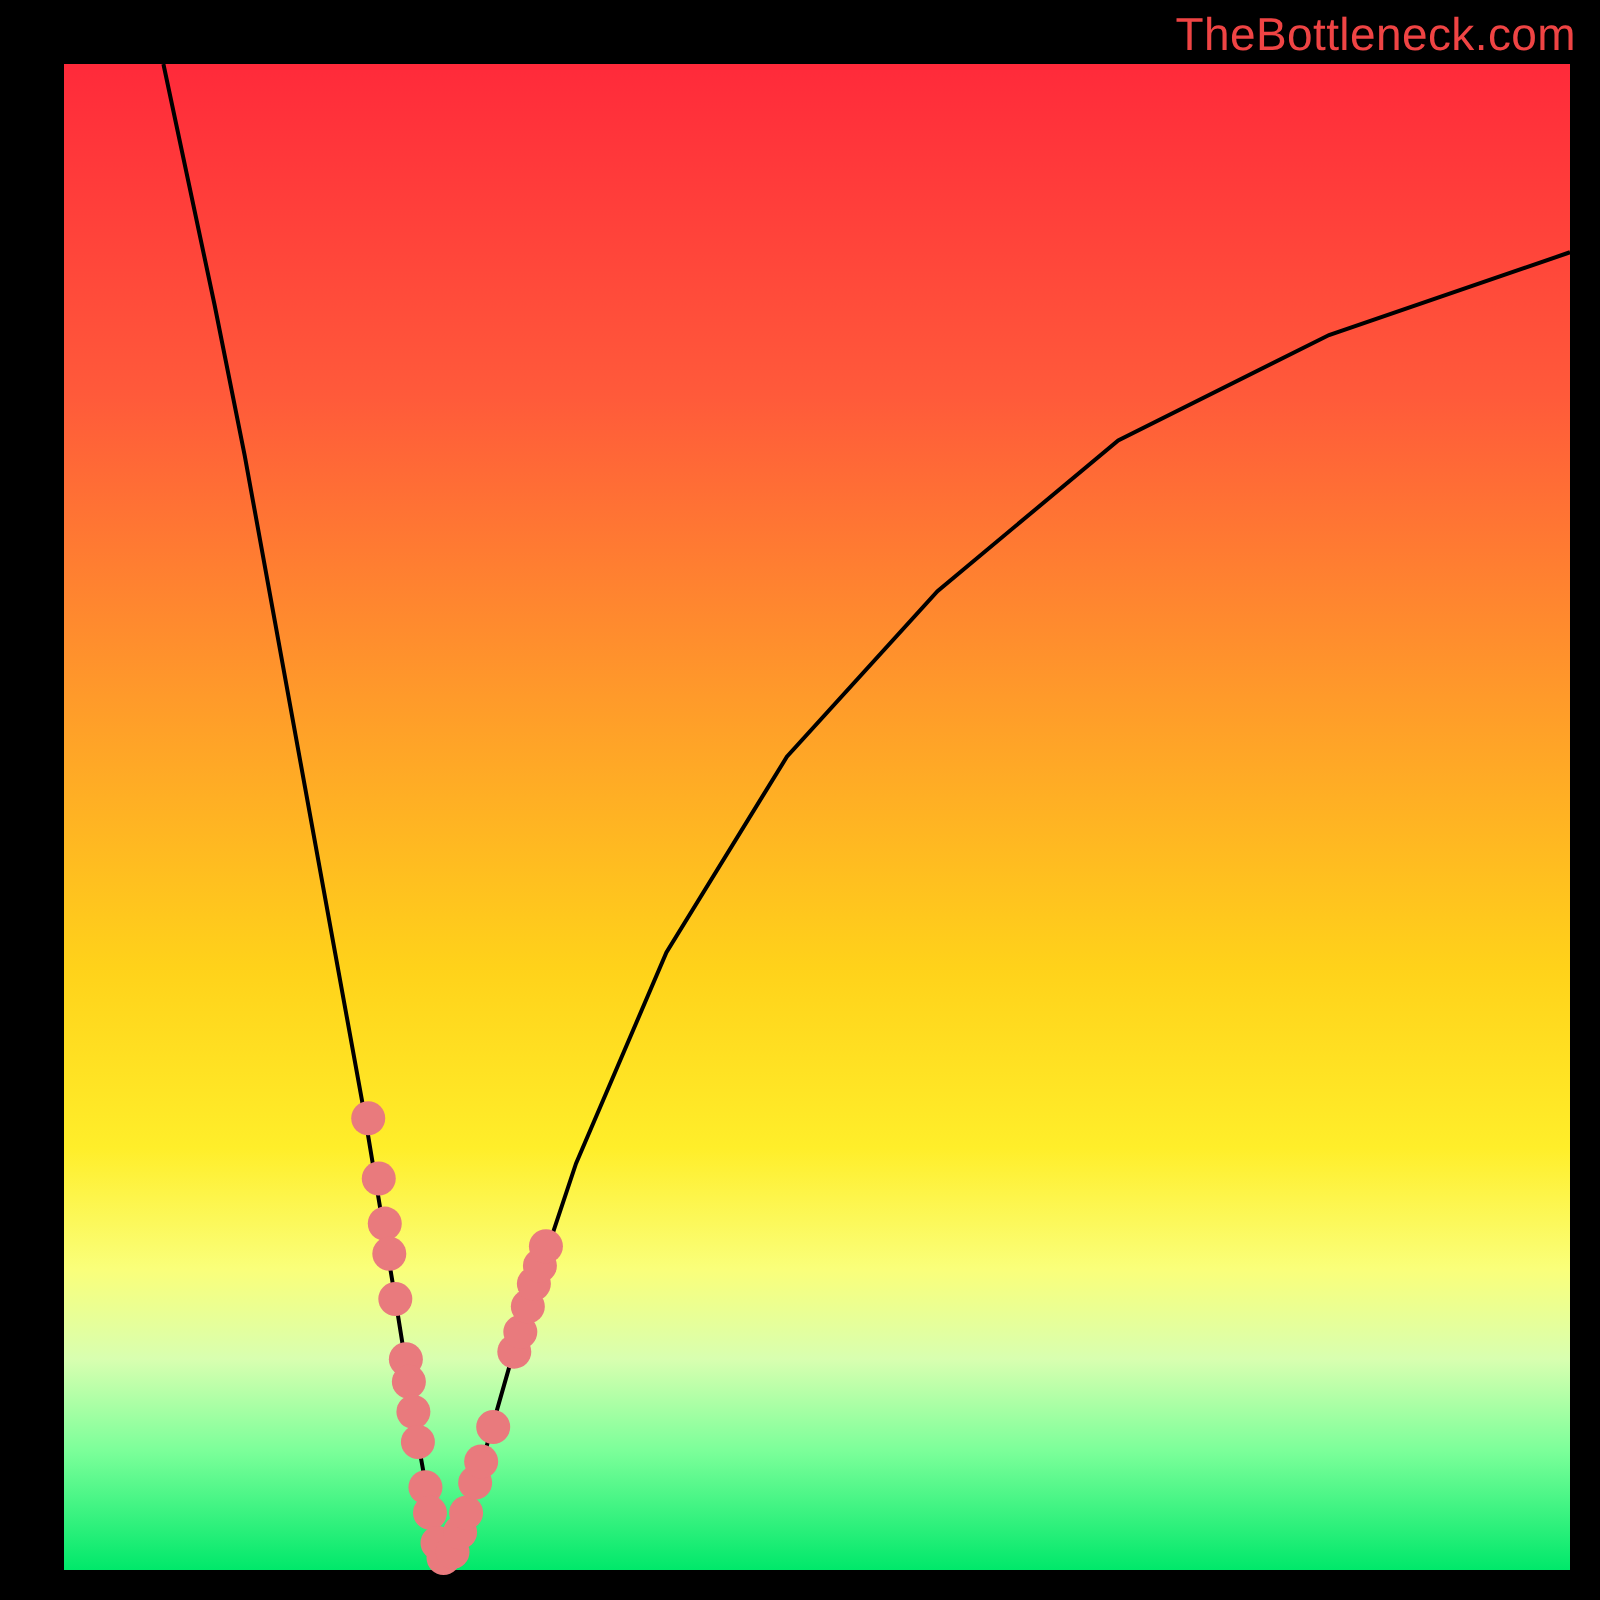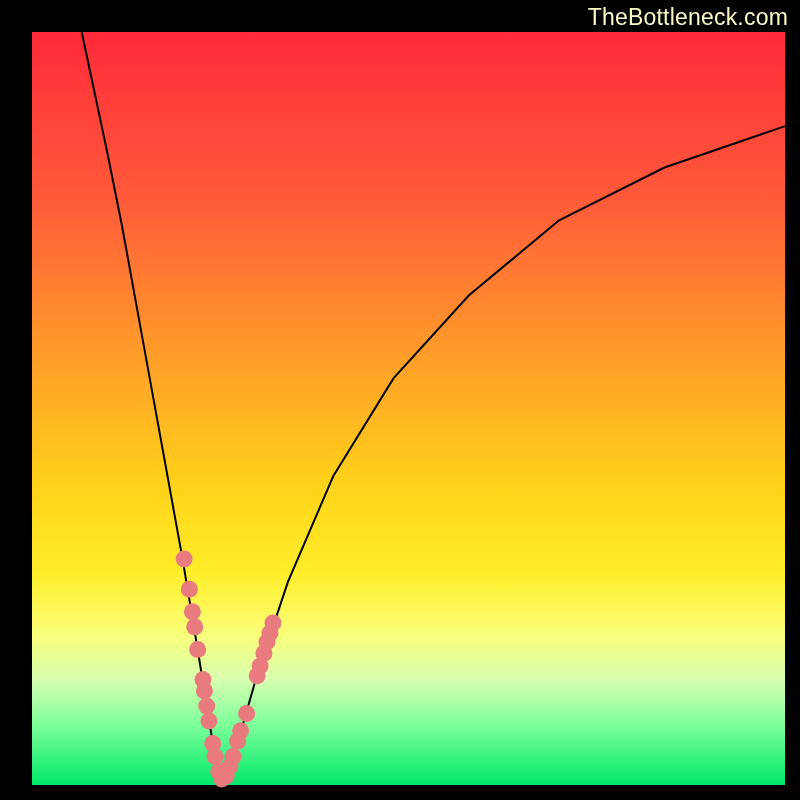--- a/index.html
+++ b/index.html
@@ -33,21 +33,21 @@
       #faff7a 80%,
       #d8ffb0 86%,
       #7dff9a 92%,
       #00e86a 100%
     );
   }
   .watermark {
     position: absolute;
     top: 4px;
     right: 12px;
-    color: #fef9c3;
+    color: #ef4444;
     font-size: 23px;
     letter-spacing: 0.2px;
     font-weight: 400;
     user-select: none;
   }
   svg.overlay {
     position: absolute;
     left: 0;
     top: 0;
     width: 753px;

